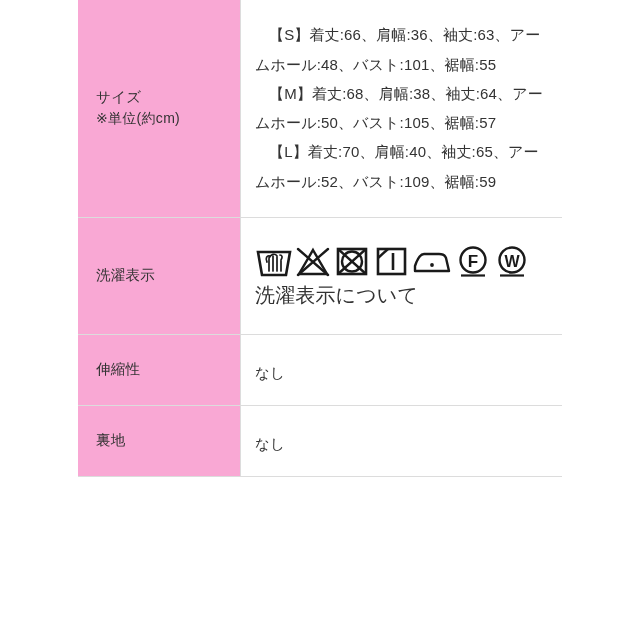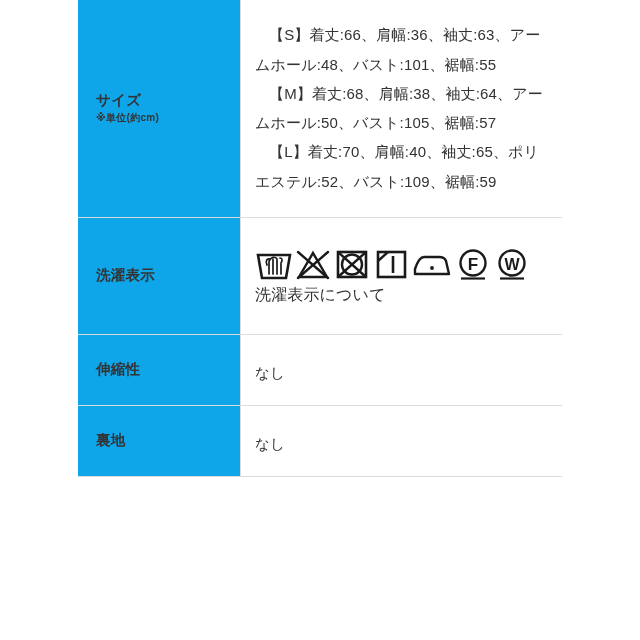--- a/index.html
+++ b/index.html
@@ -37,42 +37,42 @@
   }
 
   .spec-table td {
     vertical-align: middle;
     padding: 0;
     border: 0;
   }
 
   td.label-cell {
     width: 144px;
-    background: #0ea5e9;
+    background: #f9a8d4;
     border-right: 1px solid #dcdcdc;
-    font-weight: bold;
+    font-weight: normal;
     font-size: 14.5px;
     line-height: 1.45;
     color: #333333;
     padding: 10px 0 10px 18px;
     letter-spacing: 0.02em;
   }
 
   td.value-cell {
     background: #ffffff;
     font-size: 14.5px;
     line-height: 1.52;
     color: #333333;
     padding: 10px 14px 4px 14px;
     letter-spacing: 0.01em;
   }
 
   .label-sub {
     display: block;
-    font-size: 10px;
+    font-size: 14px;
   }
 
   
   .row-size .label-cell { height: 198px; }
   .row-size .value-cell {
     padding-top: 12px;
     padding-bottom: 12px;
     font-size: 15px;
     line-height: 1.95;
   }
@@ -99,42 +99,42 @@
 
   .care-symbols {
     display: flex;
     align-items: flex-end;
     gap: 1px;
     margin-bottom: 4px;
   }
   .care-symbols svg { display: block; }
 
   .care-note {
-    font-size: 16px;
+    font-size: 20px;
     color: #333333;
     line-height: 1.3;
   }
 </style>
 </head>
 <body>
 
 <div class="page">
 
   <table class="spec-table">
     <tbody>
 
       <tr class="row-size">
         <td class="label-cell">
           <span>サイズ</span>
           <span class="label-sub">※単位(約cm)</span>
         </td>
         <td class="value-cell">
           <div class="size-line">【S】着丈:66、肩幅:36、袖丈:63、アームホール:48、バスト:101、裾幅:55</div>
           <div class="size-line">【M】着丈:68、肩幅:38、袖丈:64、アームホール:50、バスト:105、裾幅:57</div>
-          <div class="size-line">【L】着丈:70、肩幅:40、袖丈:65、ポリエステル:52、バスト:109、裾幅:59</div>
+          <div class="size-line">【L】着丈:70、肩幅:40、袖丈:65、アームホール:52、バスト:109、裾幅:59</div>
         </td>
       </tr>
 
 
       <tr class="row-wash">
         <td class="label-cell">洗濯表示</td>
         <td class="value-cell">
 
           <div class="care-symbols">
 

